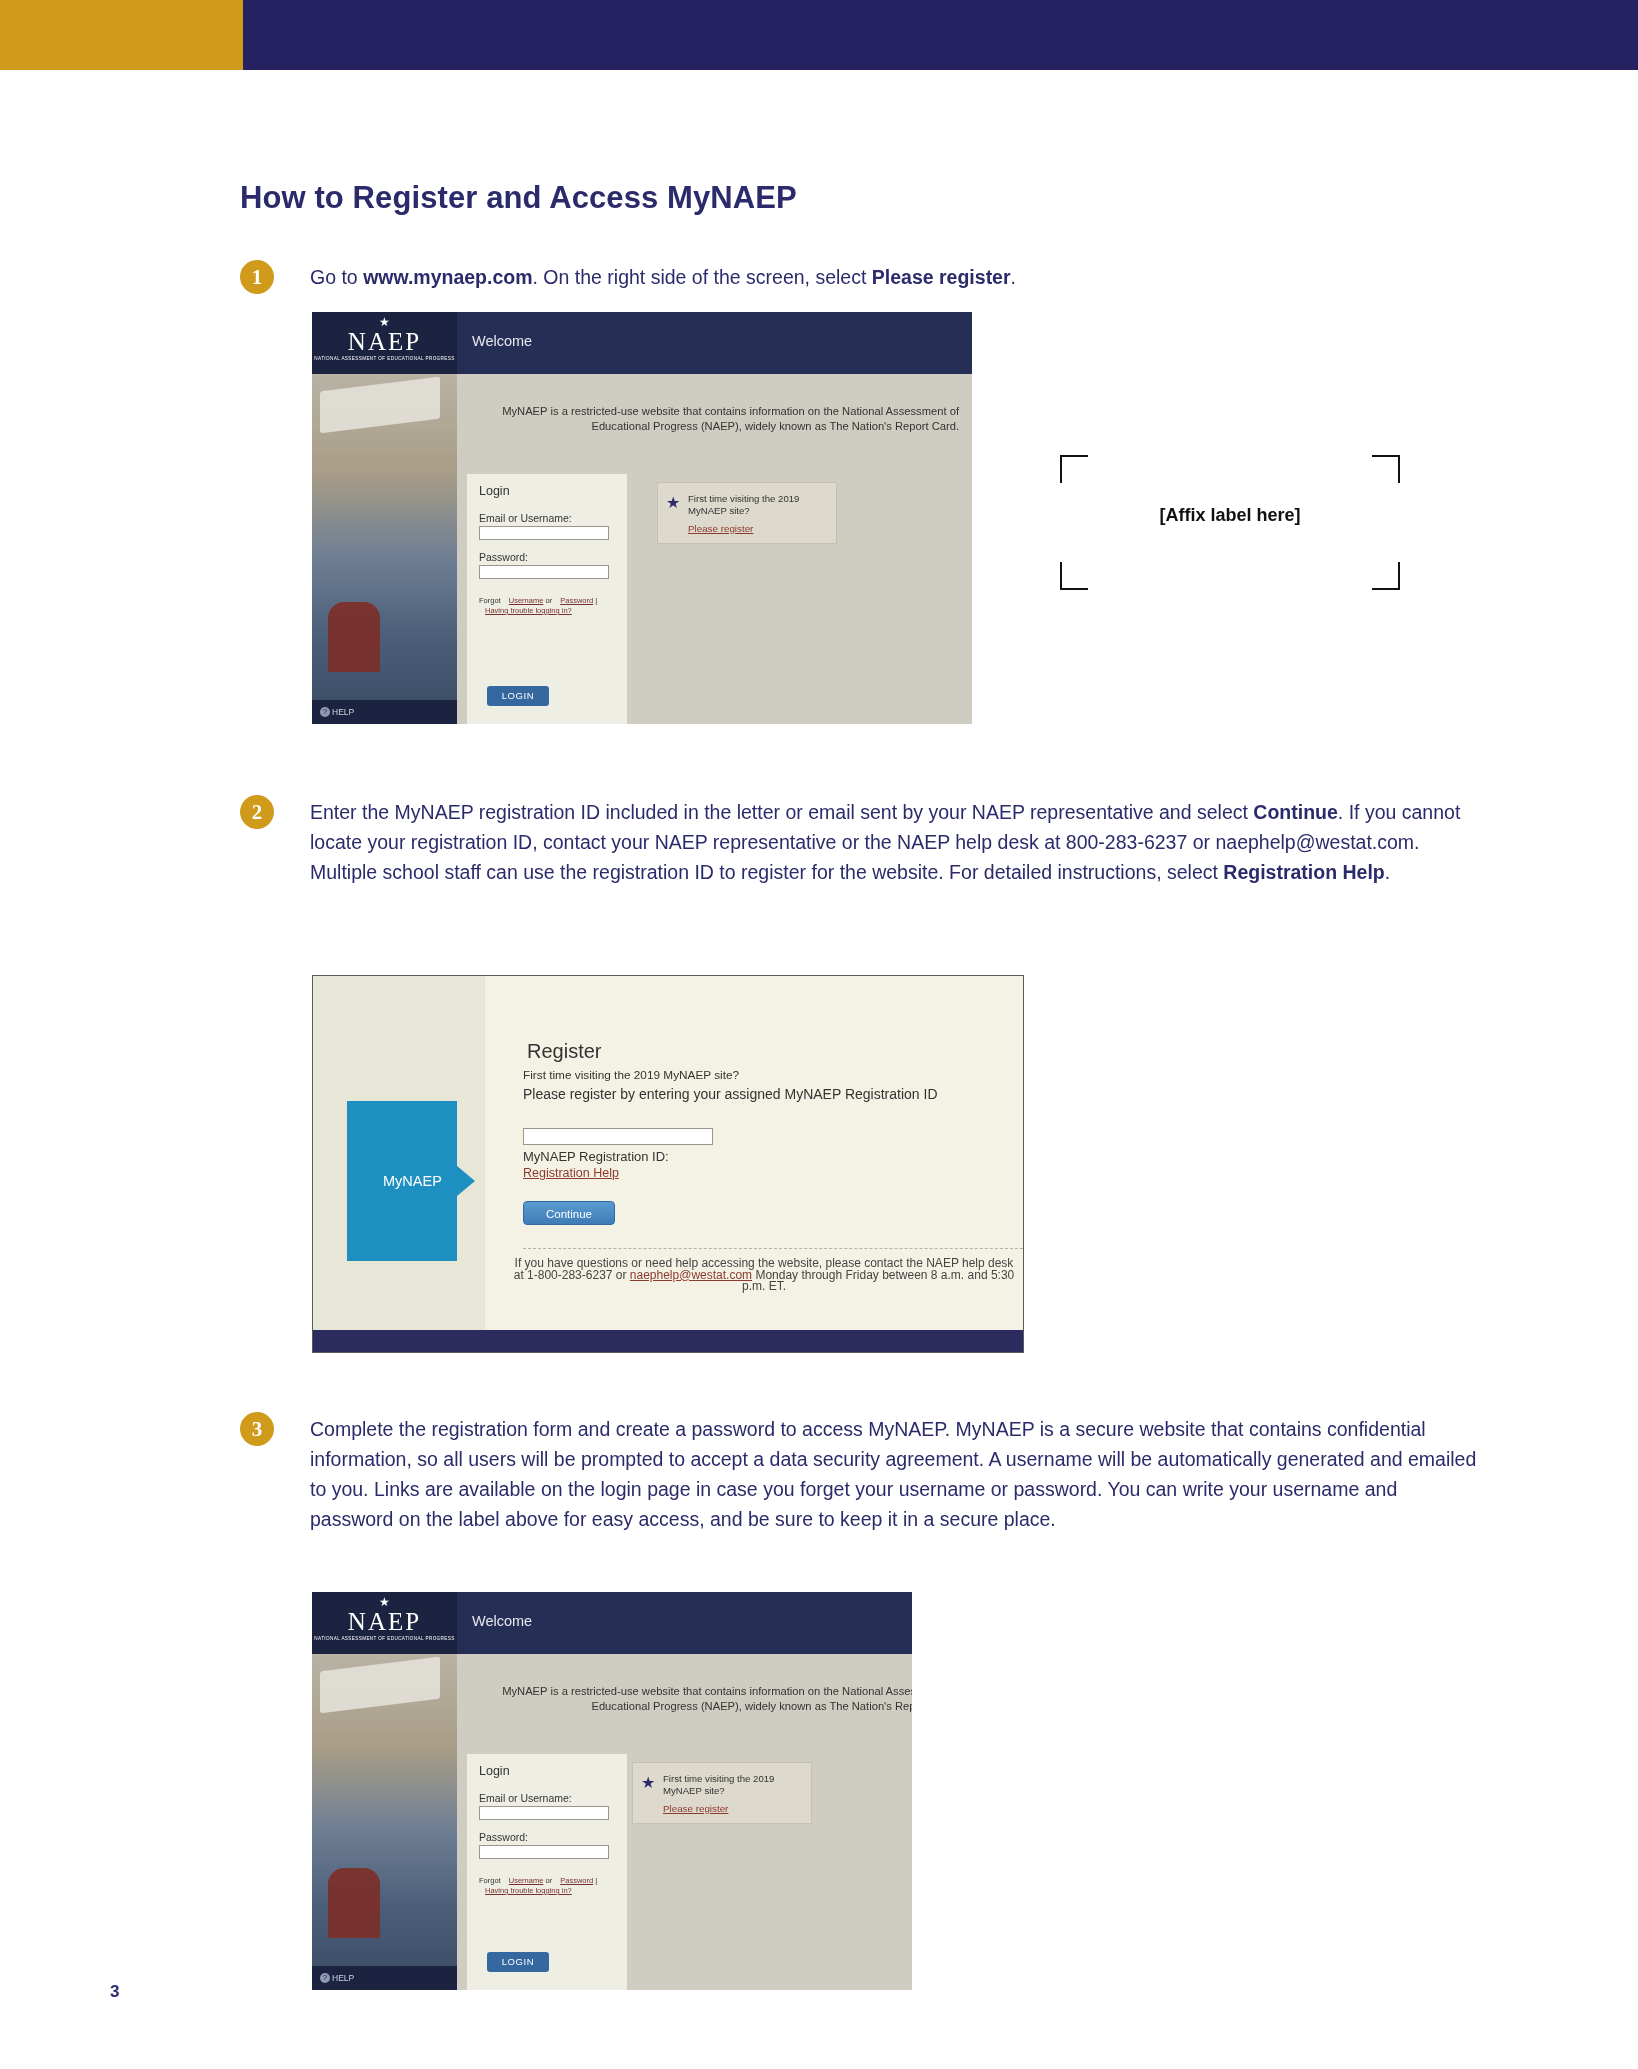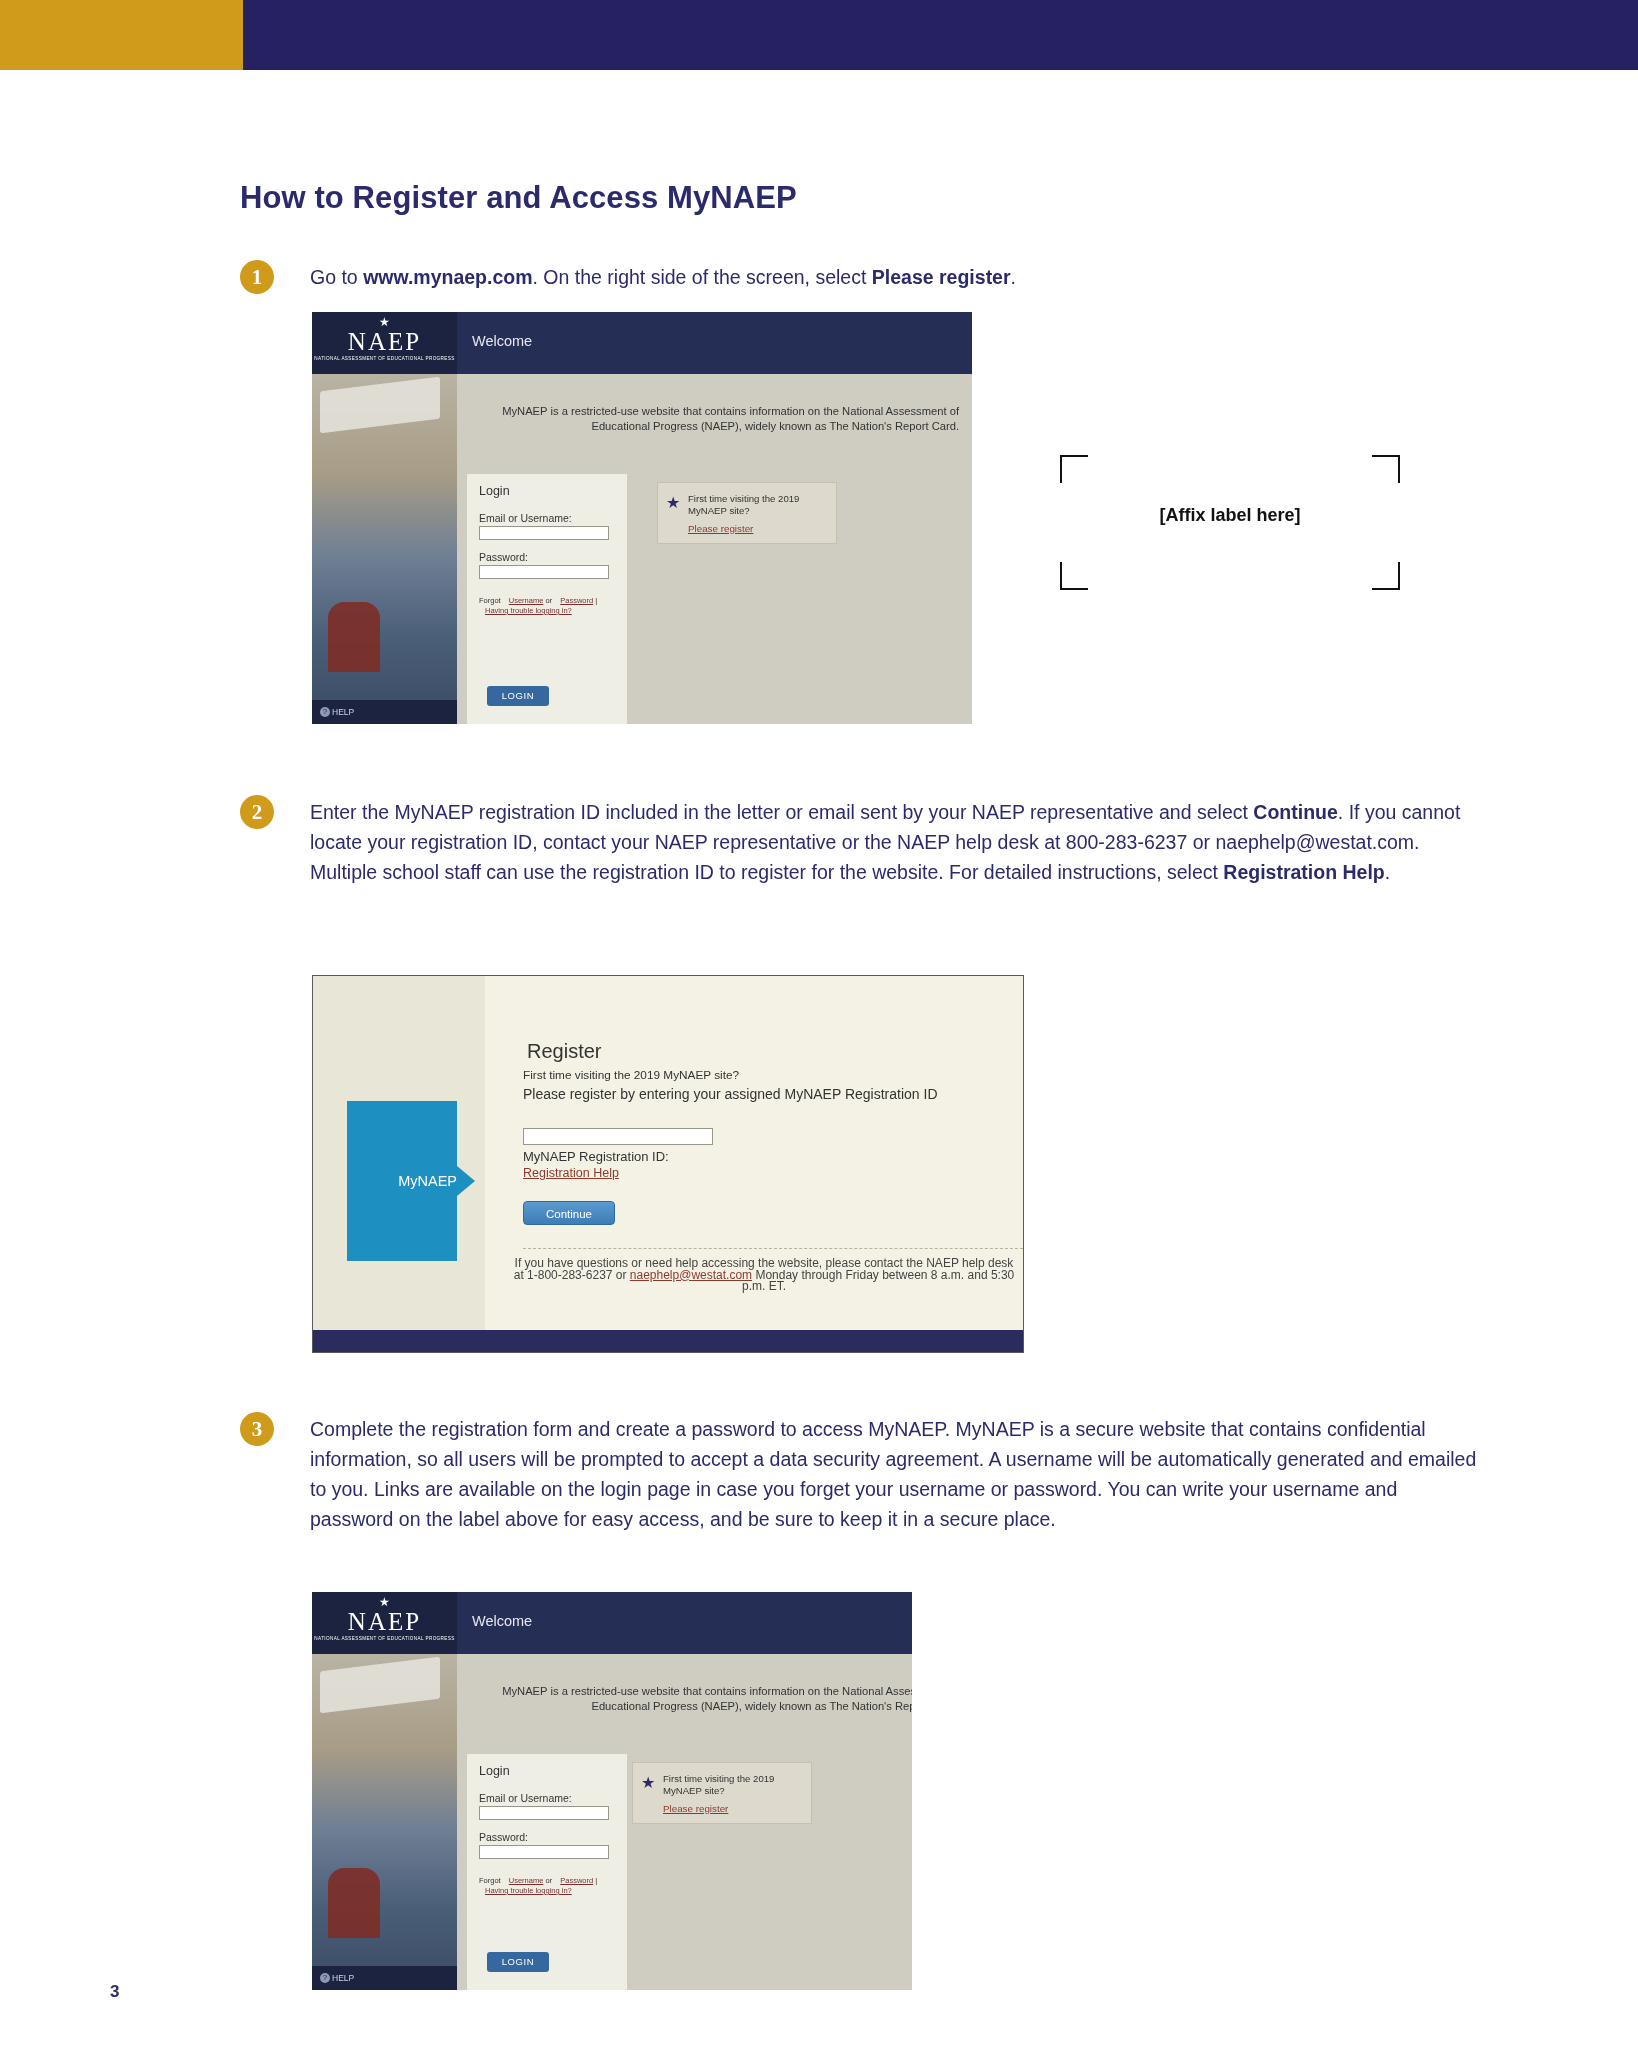--- a/index.html
+++ b/index.html
@@ -145,21 +145,21 @@
   }
 
   
   .reg-shot { background: #f4f2e4; border: 1px solid #5a5a5a; }
   .reg-shot .leftcol { position: absolute; left: 0; top: 0; width: 172px; bottom: 0; background: #e8e6d7; }
   .reg-shot .bottomstrip { position: absolute; left: 0; bottom: 0; width: 100%; height: 22px; background: #2b2b5e; }
   .reg-shot .tab {
     position: absolute; left: 34px; top: 125px; width: 110px; height: 160px; background: #1e8fc1;
   }
   .reg-shot .tab-label {
-    position: absolute; left: 0; top: 72px; width: 110px; text-align: right;
+    position: absolute; left: 8px; top: 72px; width: 110px; text-align: left;
     color: #fff; font-size: 14.5px; padding-left: 28px;
   }
   .reg-shot .tab-arrow {
     position: absolute; left: 144px; top: 190px;
     width: 0; height: 0; border-top: 15px solid transparent; border-bottom: 15px solid transparent;
     border-left: 18px solid #1e8fc1;
   }
   .reg-shot h3 { position: absolute; left: 210px; top: 60px; margin: 4px; font-size: 20px; font-weight: normal; color: #333; }
   .reg-shot .rl1 { position: absolute; left: 210px; top: 92px; font-size: 11.8px; color: #333; }
   .reg-shot .rl2 { position: absolute; left: 210px; top: 110px; font-size: 14px; color: #333; }

